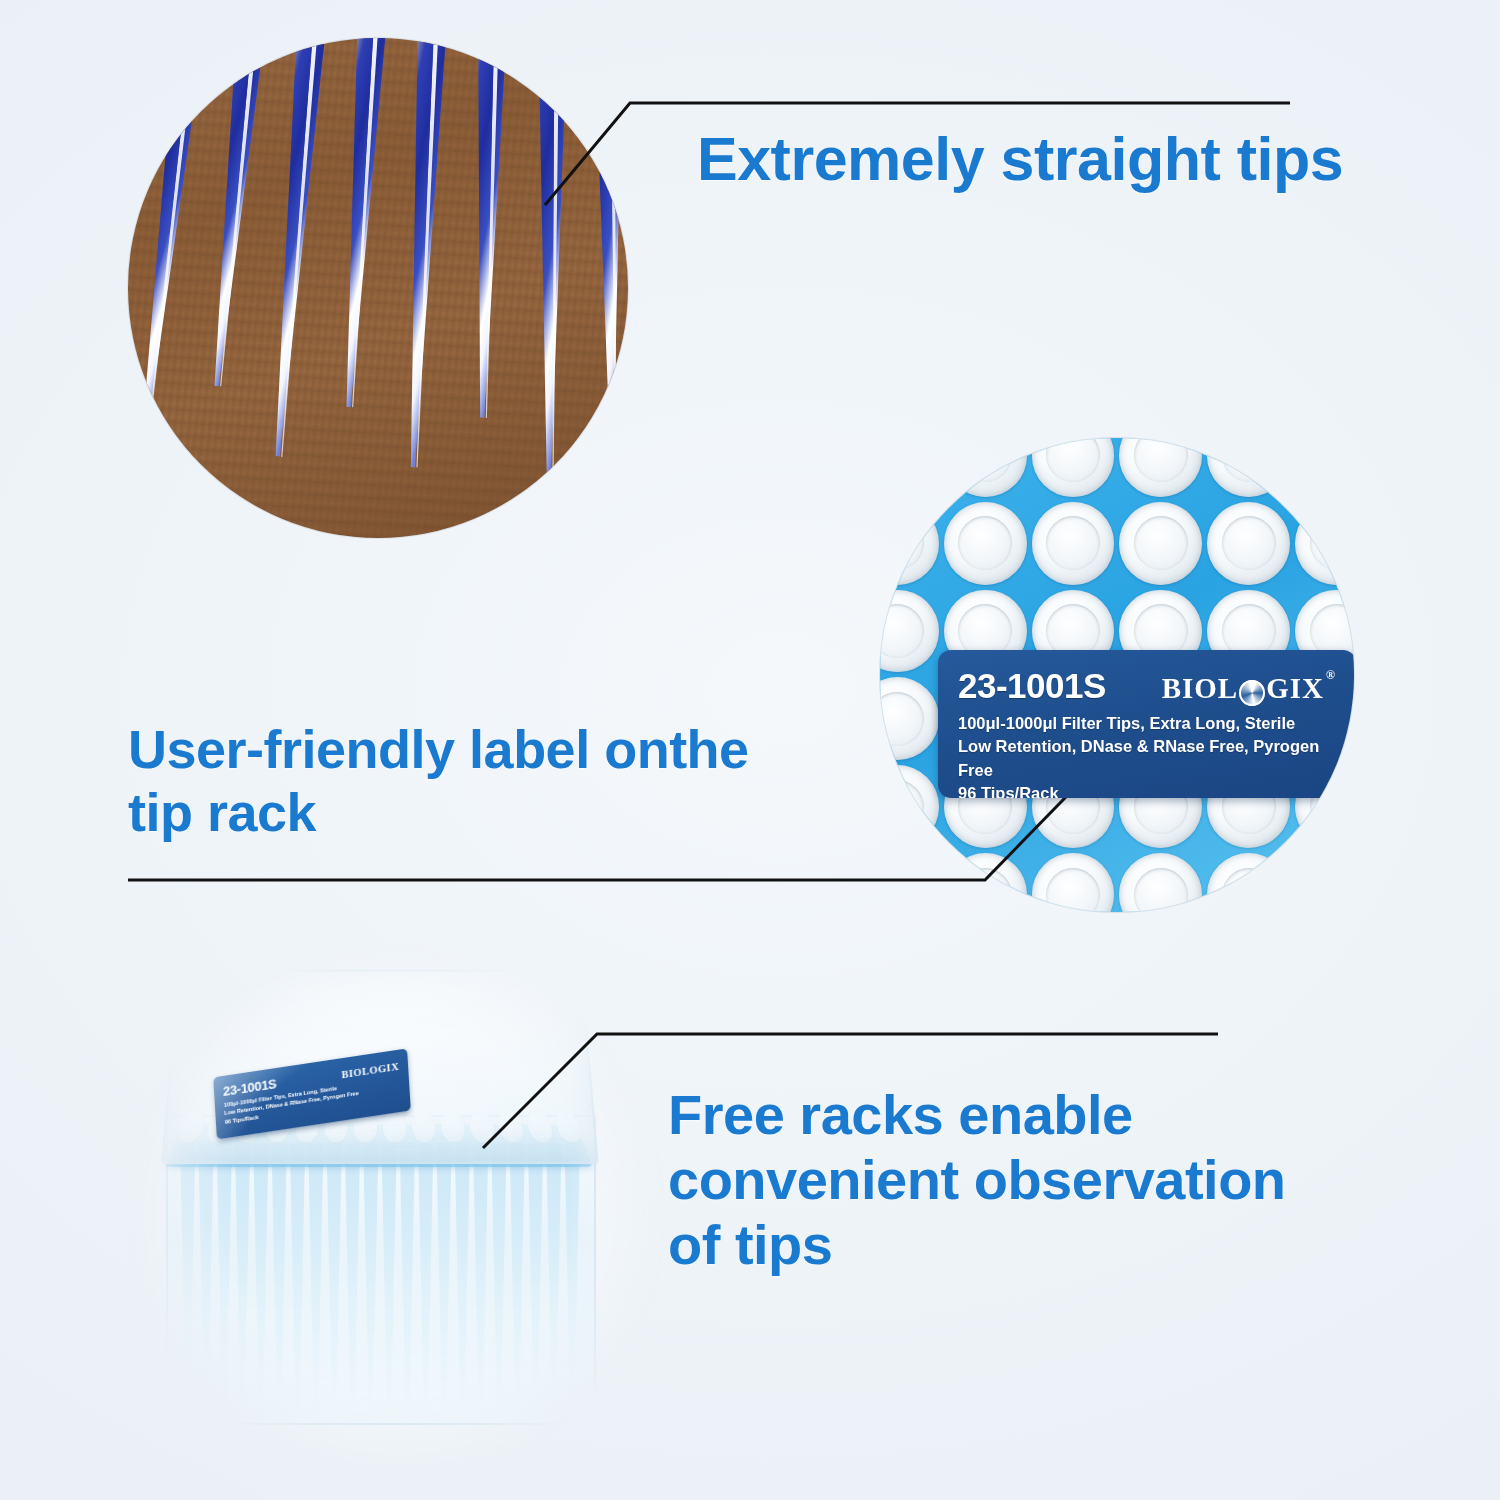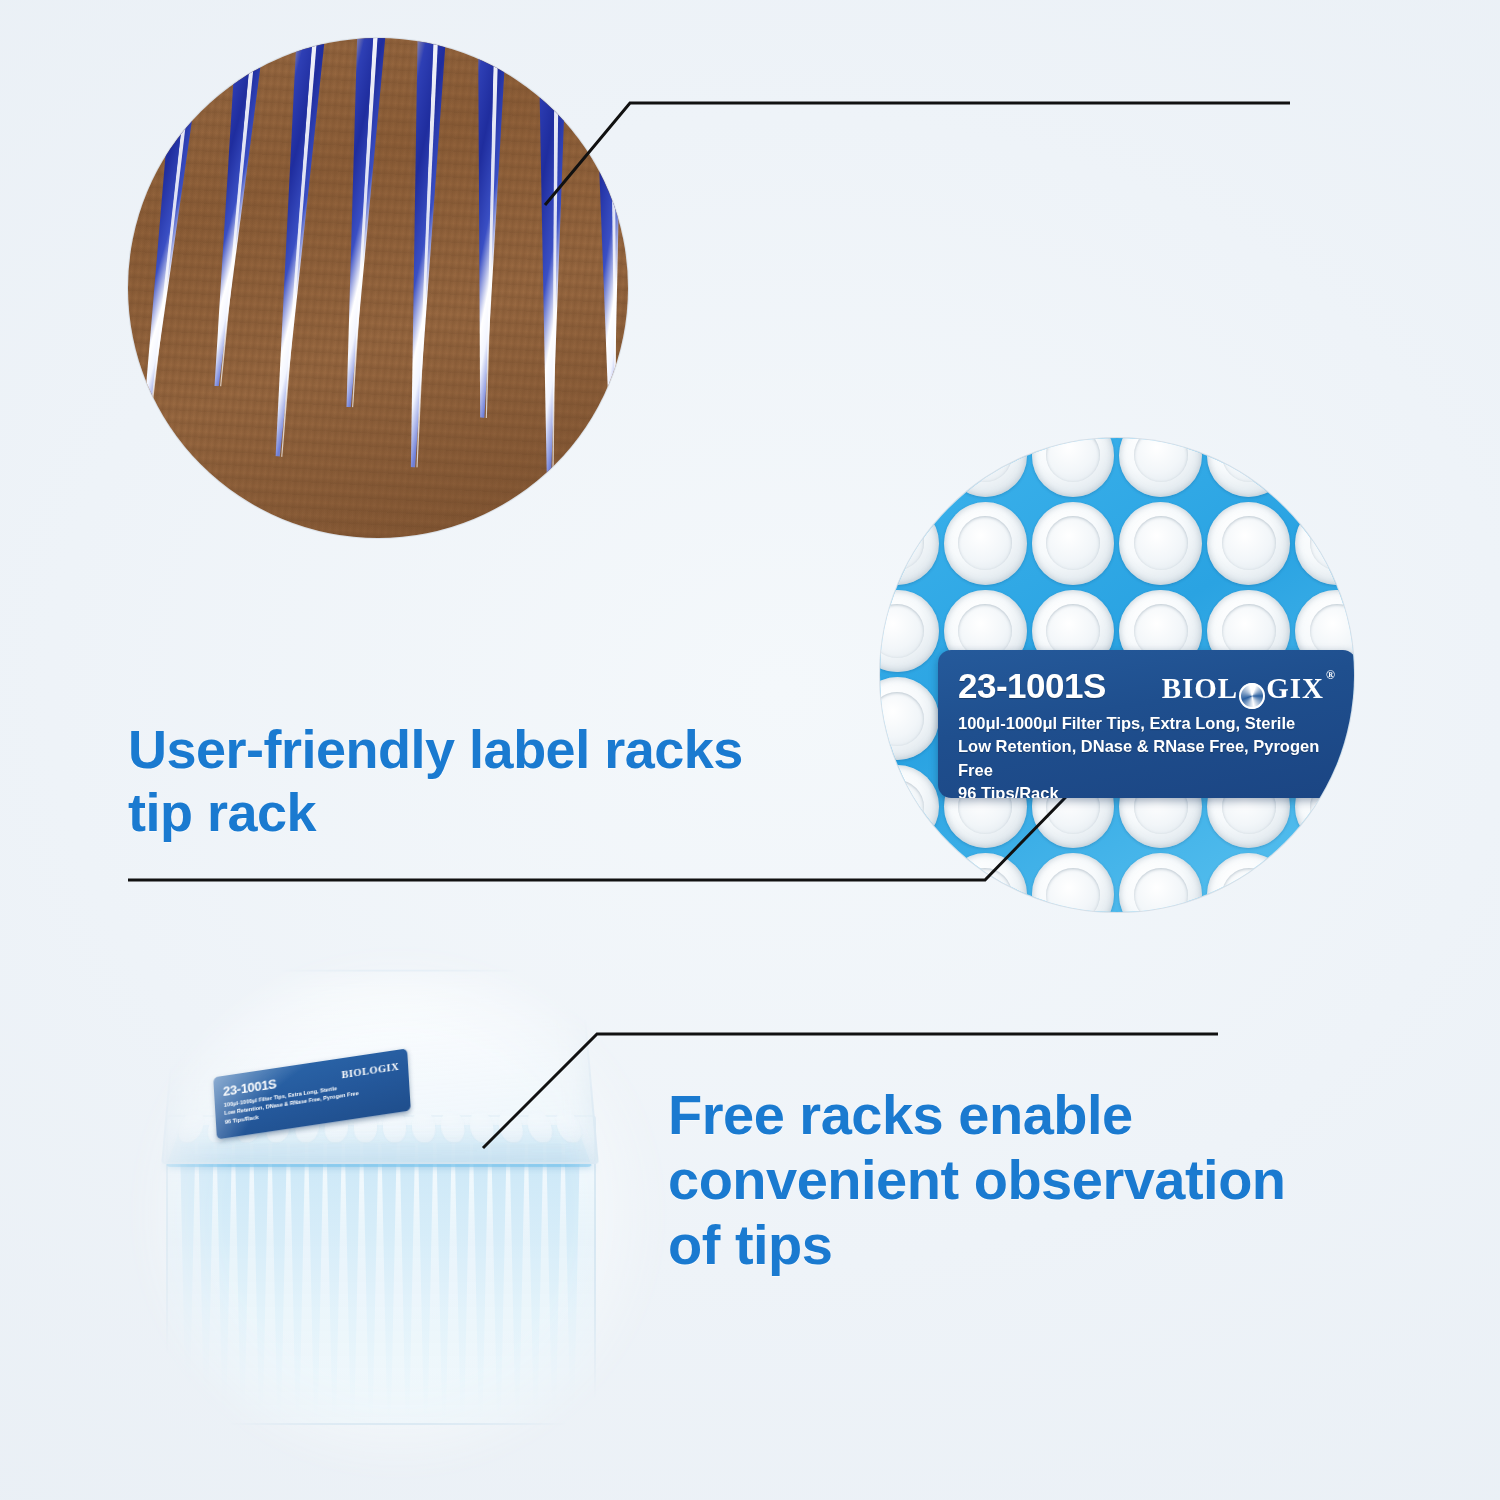--- a/index.html
+++ b/index.html
@@ -118,21 +118,21 @@
     display:flex; align-items:baseline; justify-content:space-between;
     margin-bottom:6px;
   }
   #rack-label .sku{
     font-size:35px; font-weight:bold; letter-spacing:-0.5px;
     text-shadow:0 1px 1px rgba(0,0,0,.3);
   }
   #rack-label .brand{
     font-family:"Liberation Serif", serif;
     font-size:29px; font-weight:bold; letter-spacing:1px;
-    display:flex; align-items:flex-end; position:relative;
+    display:flex; align-items:center; position:relative;
     padding-right:12px;
   }
   #rack-label .brand .swirl{
     display:inline-block; width:26px; height:26px; margin:0 1px;
     border-radius:50%;
     background:
       conic-gradient(from 20deg, #ffffff 0deg, #2a5f9f 70deg, #ffffff 150deg, #2a5f9f 230deg, #ffffff 330deg);
     position:relative; top:4px;
     box-shadow:inset 0 0 0 2px #fff;
   }
@@ -361,19 +361,20 @@
 96 Tips/Rack</div>
     </div>
   </div>
 
   <svg id="leaders" viewBox="0 0 1500 1500">
     <polyline points="545,205 630,103 1290,103" fill="none" stroke="#111" stroke-width="3"></polyline>
     <polyline points="1100,762 985,880 128,880" fill="none" stroke="#111" stroke-width="3"></polyline>
     <polyline points="483,1148 597,1034 1218,1034" fill="none" stroke="#111" stroke-width="3"></polyline>
   </svg>
 
-  <div class="headline" id="hl-2">User-friendly label racks
+  <div class="headline" id="hl-1">Extremely straight tips</div>
+  <div class="headline" id="hl-2">User-friendly label onthe
 tip rack</div>
   <div class="headline" id="hl-3">Free racks enable
 convenient observation
 of tips</div>
 
 </div>
 
 </body></html>

